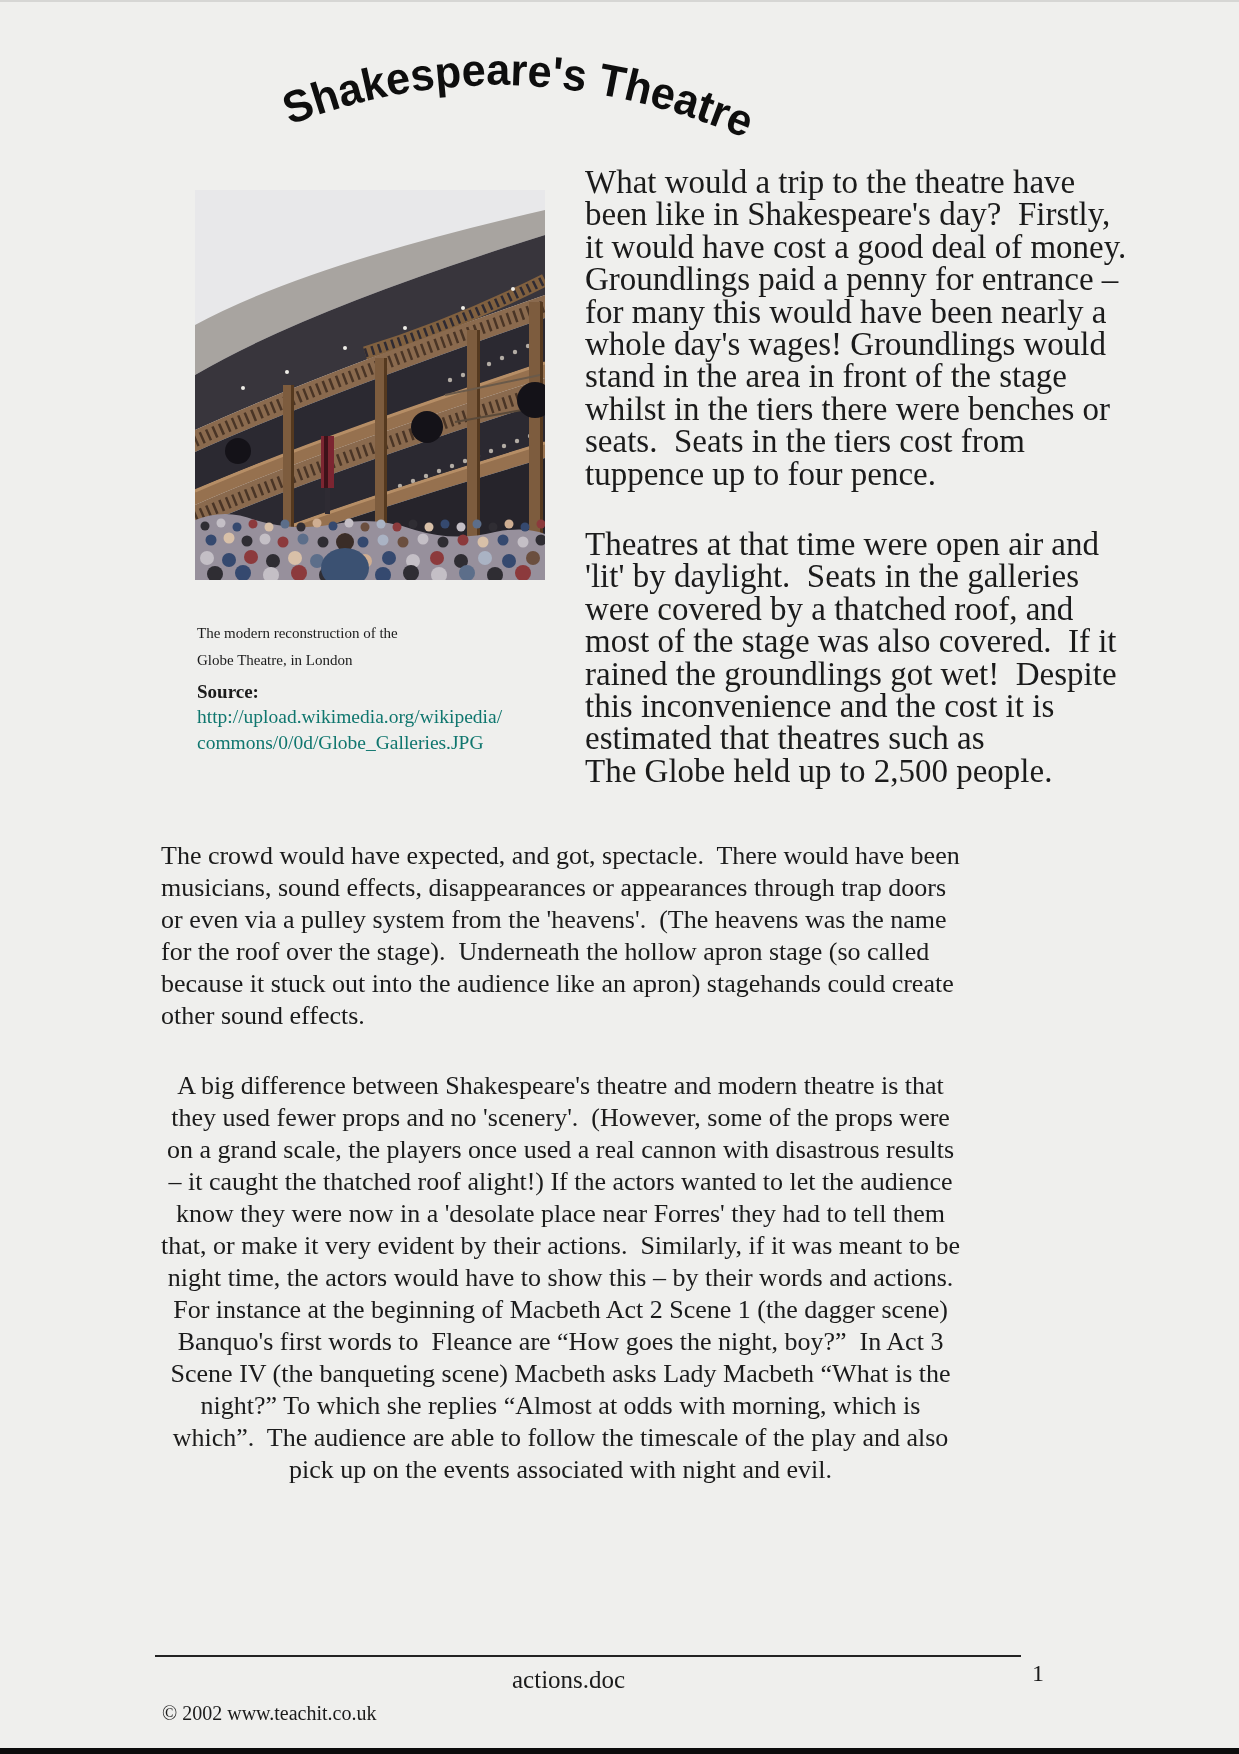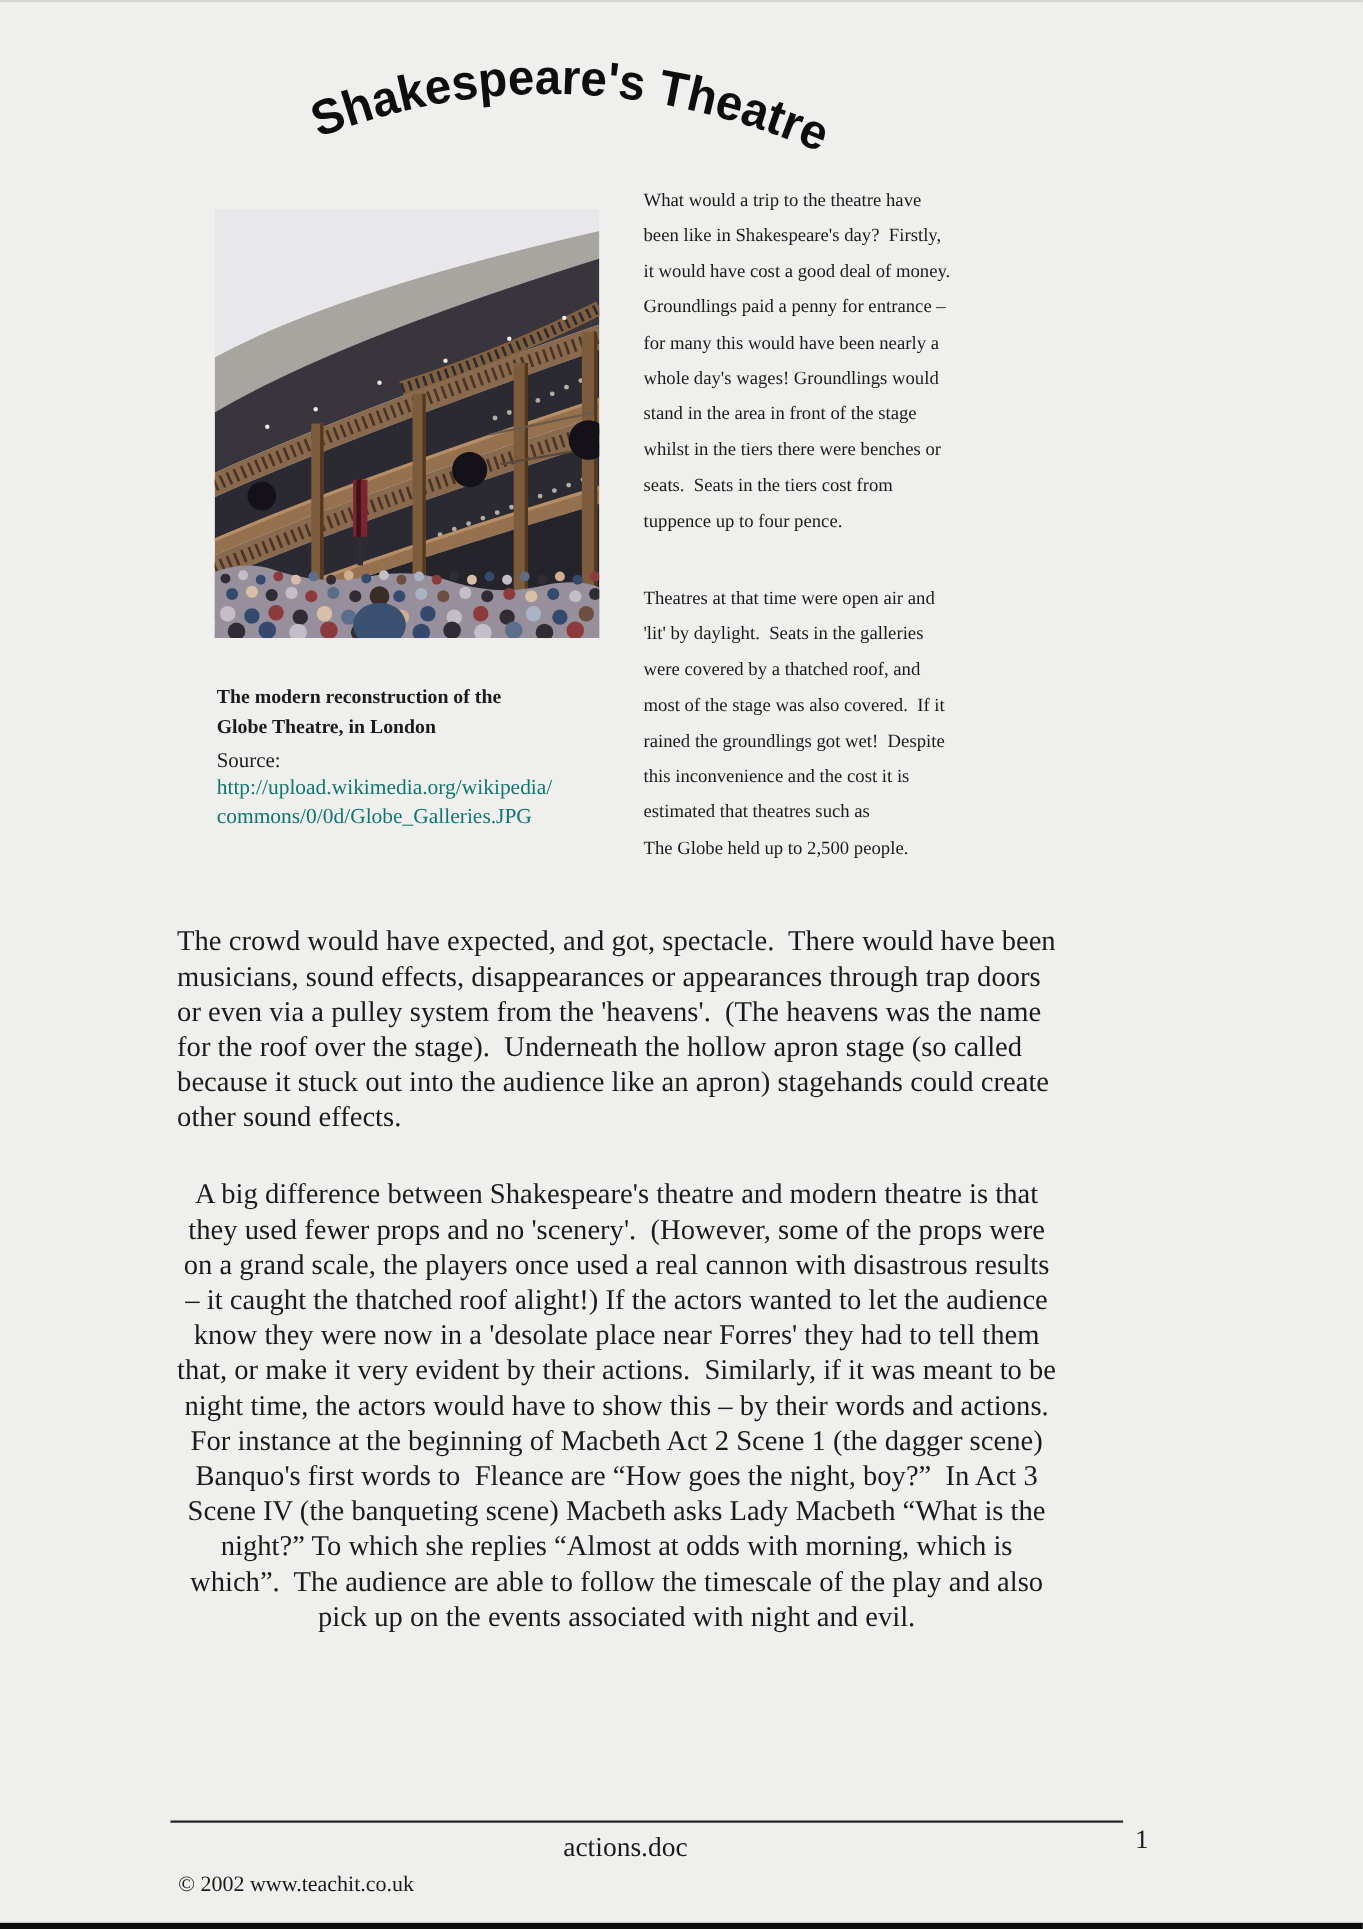--- a/index.html
+++ b/index.html
@@ -20,25 +20,25 @@
     background:#0c0c0c;
   }
   .title-svg{position:absolute;left:280px;top:28px;width:520px;height:135px;}
   .photo{
     position:absolute;left:195px;top:190px;width:350px;height:390px;
     overflow:hidden;
   }
   .photo svg{display:block;}
   .caption-block{position:absolute;left:197px;top:620px;width:350px;}
   .caption{
-    font-weight:bold;font-size:18px;line-height:27px;white-space:pre;
-  }
-  .source-label{font-weight:normal;font-size:19px;line-height:24px;margin-top:6px;}
+    font-weight:normal;font-size:15px;line-height:27px;white-space:pre;
+  }
+  .source-label{font-weight:bold;font-size:19px;line-height:24px;margin-top:6px;}
   .source-url{font-size:19.5px;line-height:26px;white-space:pre;color:#0f766e;}
-  .col{position:absolute;left:585px;white-space:pre;font-size:17px;line-height:32.4px;}
+  .col{position:absolute;left:585px;white-space:pre;font-size:33px;line-height:32.4px;}
   .col.p1{top:166px;}
   .col.p2{top:528px;}
   .bodypar{position:absolute;left:161px;white-space:pre;font-size:26px;line-height:32px;margin-top:24px;}
   .bodypar.p3{top:816px;}
   .bodypar.p4{top:1046px;text-align:center;}
   .footer-rule{
     position:absolute;left:155px;top:1655px;width:866px;height:2px;
     background:#232323;
   }
   .footer-copyright{position:absolute;left:162px;top:1666px;font-size:20px;margin-top:36px;}

